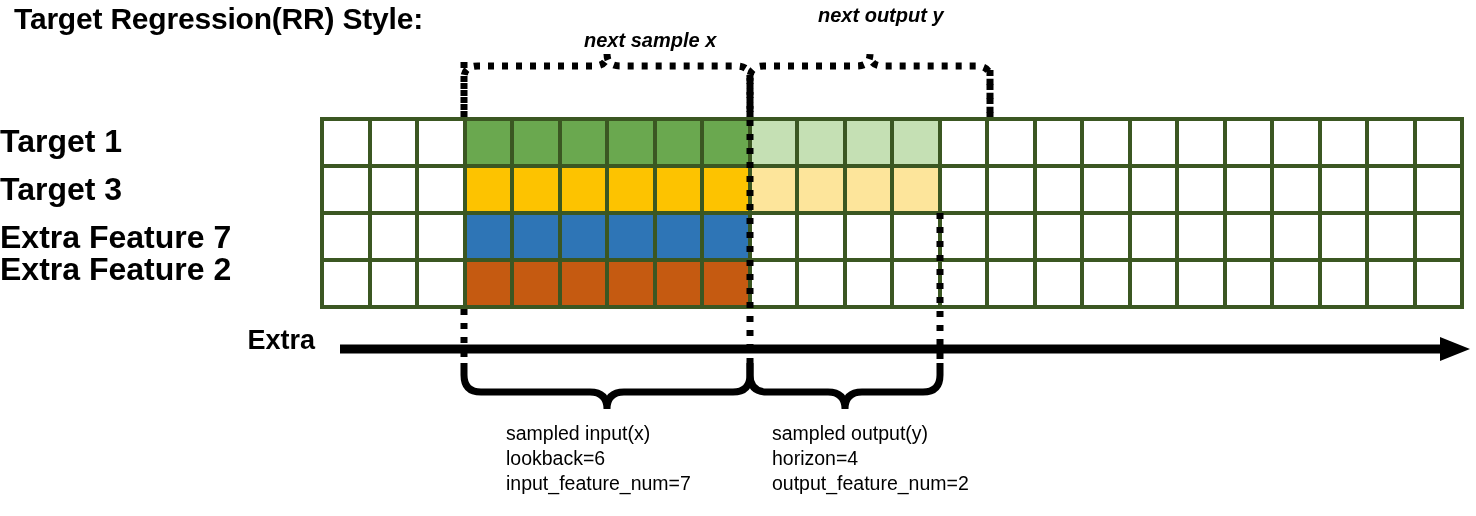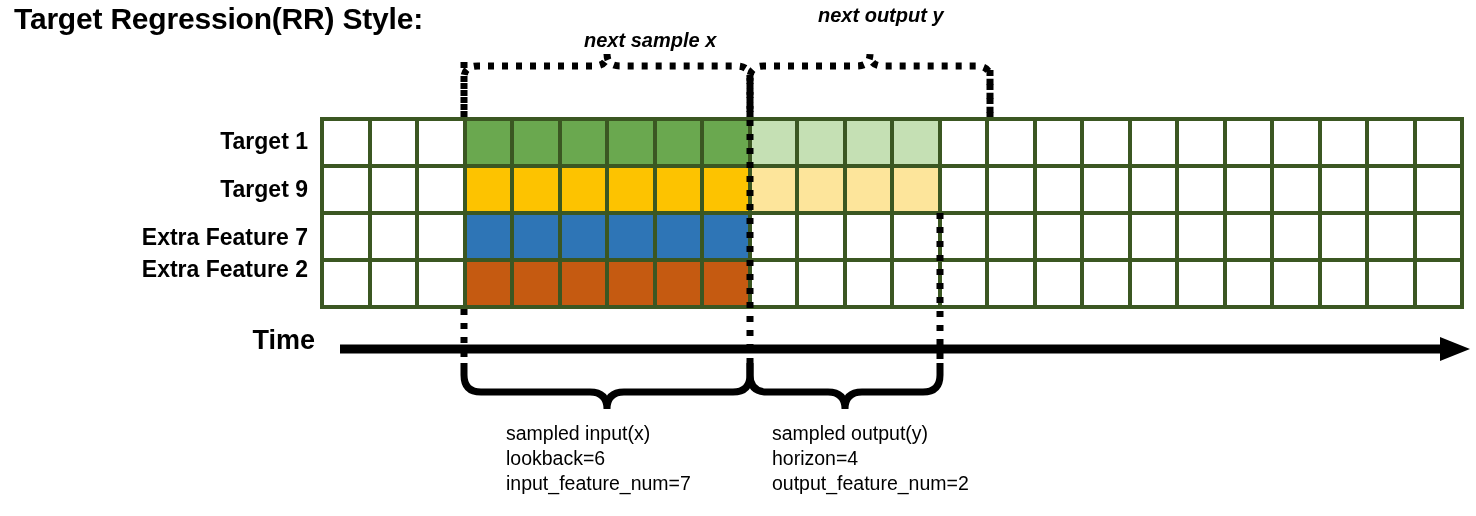--- a/index.html
+++ b/index.html
@@ -20,22 +20,22 @@
   
   .top-ann{
     font-size:20px;font-style:italic;font-weight:600;
     white-space:nowrap;
   }
   #ann-x{left:584px;top:4px;margin-top:25px;}
   #ann-y{left:818px;top:4px;}
 
   
   .row-label{
-    left:0;width:308px;text-align:right;
-    font-size:23px;font-weight:700;
+    left:0;width:308px;text-align:left;
+    font-size:32px;font-weight:700;
     white-space:nowrap;
     height:48px;line-height:48px;
   }
 
   
   #grid{
     left:320px;top:117px;
     width:1144px;height:192px;
     background:#3b5722;
     display:grid;
@@ -64,21 +64,21 @@
 </style>
 </head>
 <body>
 
 <div class="abs" id="title">Target Regression(RR) Style:</div>
 
 <div class="abs top-ann" id="ann-x">next sample x</div>
 <div class="abs top-ann" id="ann-y">next output y</div>
 
 <div class="abs row-label" style="top:117px">Target 1</div>
-<div class="abs row-label" style="top:165px">Target 9</div>
+<div class="abs row-label" style="top:165px">Target 3</div>
 <div class="abs row-label" style="top:213px">Extra Feature 7</div>
 <div class="abs row-label" style="top:245px">Extra Feature 2</div>
 
 <div class="abs" id="grid">
     <div class="cell" style="background: rgb(255, 255, 255);"></div>
     <div class="cell" style="background: rgb(255, 255, 255);"></div>
     <div class="cell" style="background: rgb(255, 255, 255);"></div>
     <div class="cell" style="background: rgb(106, 168, 79);"></div>
     <div class="cell" style="background: rgb(106, 168, 79);"></div>
     <div class="cell" style="background: rgb(106, 168, 79);"></div>
@@ -167,21 +167,21 @@
     <div class="cell" style="background: rgb(255, 255, 255);"></div>
     <div class="cell" style="background: rgb(255, 255, 255);"></div>
     <div class="cell" style="background: rgb(255, 255, 255);"></div>
     <div class="cell" style="background: rgb(255, 255, 255);"></div>
     <div class="cell" style="background: rgb(255, 255, 255);"></div>
     <div class="cell" style="background: rgb(255, 255, 255);"></div>
     <div class="cell" style="background: rgb(255, 255, 255);"></div>
     <div class="cell" style="background: rgb(255, 255, 255);"></div>
   </div>
 
-<div class="abs" id="time-label">Time</div>
+<div class="abs" id="time-label">Extra</div>
 <svg class="abs" id="time-axis" viewBox="0 0 1130 24">
   <line x1="0" y1="12" x2="1104" y2="12" stroke="#000" stroke-width="9"></line>
   <polygon points="1100,0 1130,12 1100,24" fill="#000"></polygon>
 </svg>
 
 <svg class="abs" id="overlay" viewBox="0 0 1476 516">
 
   <line x1="464" y1="62" x2="464" y2="117" stroke="#000" stroke-width="7" stroke-dasharray="6 8" stroke-linecap="butt"></line>
   <line x1="464" y1="309" x2="464" y2="363" stroke="#000" stroke-width="7" stroke-dasharray="6 8" stroke-linecap="butt"></line>
 

